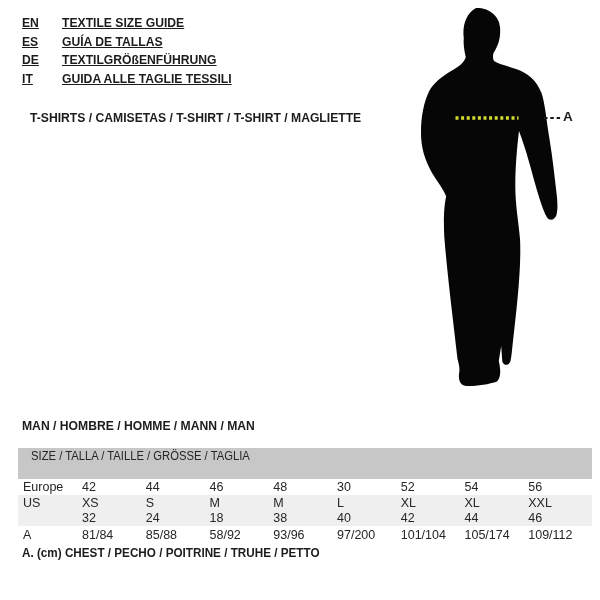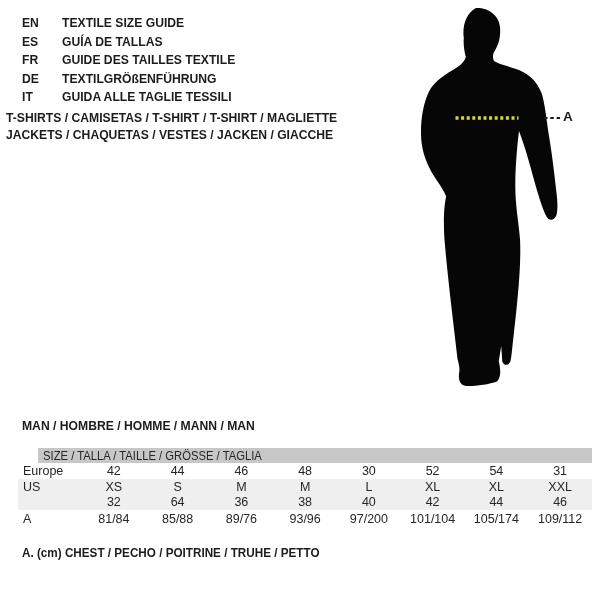--- a/index.html
+++ b/index.html
@@ -12,83 +12,76 @@
   html,body{margin:0;padding:0;}
   body{
     width:600px;height:600px;position:relative;background:#ffffff;
     font-family:"Liberation Sans", sans-serif;color:var(--text);
     overflow:hidden;
   }
   .cond{transform:scaleX(0.9);transform-origin:0 50%;white-space:nowrap;display:block;}
 
   
   .lang-block{position:absolute;left:22px;top:14px;font-weight:bold;font-size:13.5px;}
-  .lang-row{display:flex;height:18.6px;line-height:18.6px;}
+  .lang-row{display:flex;height:18.6px;line-height:18.6px;text-decoration:underline;}
   .lang-code{width:40px;flex:0 0 40px;}
 
   
-  .category-block{position:absolute;left:6px;top:109px;font-weight:bold;font-size:13.5px;}
+  .category-block{position:absolute;left:30px;top:109px;font-weight:bold;font-size:13.5px;text-align:right;}
   .category-line{height:17.2px;line-height:17.2px;}
 
   
   .figure-svg{position:absolute;left:0;top:0;}
   .silhouette-path{fill:var(--silhouette);}
   .chest-dash{stroke:var(--accent-dash);stroke-width:3.5;stroke-dasharray:3 2.6;fill:none;}
   .pointer-dash{stroke:#1a1a1a;stroke-width:2;stroke-dasharray:3.5 2.8;fill:none;}
   .measure-label{position:absolute;left:563px;top:109px;font-size:13.5px;font-weight:600;line-height:16px;}
 
   
   .section-title{position:absolute;left:22px;top:419px;font-weight:bold;font-size:13.5px;line-height:14px;text-align:right;}
 
   
   .size-table{position:absolute;left:18px;top:448px;width:574px;font-size:12.5px;color:#262626;}
-  .table-header{background:var(--header-bg);height:15px;line-height:17px;padding-left:5px;margin-left:20px;}
+  .table-header{background:var(--header-bg);height:31px;line-height:17px;padding-left:13px;}
   .table-row{display:grid;grid-template-columns:64px repeat(8,1fr);}
   .row-europe{height:16px;line-height:16px;}
   .row-us{height:16px;line-height:16px;background:var(--band-bg);}
   .row-alt{height:15px;line-height:15px;background:var(--band-bg);}
   .row-a{height:18px;line-height:18px;}
   .row-label{padding-left:5px;text-align:left;}
-  .cell{text-align:center;}
+  .cell{text-align:left;}
 
   
   .footnote{position:absolute;left:22px;top:546px;font-weight:bold;font-size:13px;line-height:14px;}
 </style>
 </head>
 <body>
 
 <div class="lang-block">
   <div class="lang-row">
     <span class="cond lang-code">EN</span>
     <span class="cond">TEXTILE SIZE GUIDE</span>
   </div>
   <div class="lang-row">
     <span class="cond lang-code">ES</span>
     <span class="cond">GUÍA DE TALLAS</span>
   </div>
   <div class="lang-row">
-    <span class="cond lang-code">FR</span>
-    <span class="cond">GUIDE DES TAILLES TEXTILE</span>
-  </div>
-  <div class="lang-row">
     <span class="cond lang-code">DE</span>
     <span class="cond">TEXTILGRÖßENFÜHRUNG</span>
   </div>
   <div class="lang-row">
     <span class="cond lang-code">IT</span>
     <span class="cond">GUIDA ALLE TAGLIE TESSILI</span>
   </div>
 </div>
 
 <div class="category-block">
   <div class="category-line">
       <span class="cond">T-SHIRTS / CAMISETAS / T-SHIRT / T-SHIRT / MAGLIETTE</span>
-    </div>
-  <div class="category-line">
-      <span class="cond">JACKETS / CHAQUETAS / VESTES / JACKEN / GIACCHE</span>
     </div>
 </div>
 
 <svg class="figure-svg" width="600" height="600" viewBox="0 0 600 600" aria-hidden="true">
   <path class="silhouette-path" d="
     M 476 8
     C 488 7.5 499 15 500 27
     C 501 38 498 46 493.5 53
     C 492.5 56.5 493 59 494 61
     C 499 64 507 66 516 69
@@ -136,52 +129,52 @@
 
   <div class="table-row row-europe">
     <div class="row-label">Europe</div>
     <div class="cell">42</div>
     <div class="cell">44</div>
     <div class="cell">46</div>
     <div class="cell">48</div>
     <div class="cell">30</div>
     <div class="cell">52</div>
     <div class="cell">54</div>
-    <div class="cell">31</div>
+    <div class="cell">56</div>
   </div>
 
   <div class="table-row row-us">
     <div class="row-label">US</div>
     <div class="cell">XS</div>
     <div class="cell">S</div>
     <div class="cell">M</div>
     <div class="cell">M</div>
     <div class="cell">L</div>
     <div class="cell">XL</div>
     <div class="cell">XL</div>
     <div class="cell">XXL</div>
   </div>
 
   <div class="table-row row-alt">
     <div class="row-label"></div>
     <div class="cell">32</div>
-    <div class="cell">64</div>
-    <div class="cell">36</div>
+    <div class="cell">24</div>
+    <div class="cell">18</div>
     <div class="cell">38</div>
     <div class="cell">40</div>
     <div class="cell">42</div>
     <div class="cell">44</div>
     <div class="cell">46</div>
   </div>
 
   <div class="table-row row-a">
     <div class="row-label">A</div>
     <div class="cell">81/84</div>
     <div class="cell">85/88</div>
-    <div class="cell">89/76</div>
+    <div class="cell">58/92</div>
     <div class="cell">93/96</div>
     <div class="cell">97/200</div>
     <div class="cell">101/104</div>
     <div class="cell">105/174</div>
     <div class="cell">109/112</div>
   </div>
 </div>
 
 <div class="footnote">
     <span class="cond">A. (cm) CHEST / PECHO / POITRINE / TRUHE / PETTO</span>

